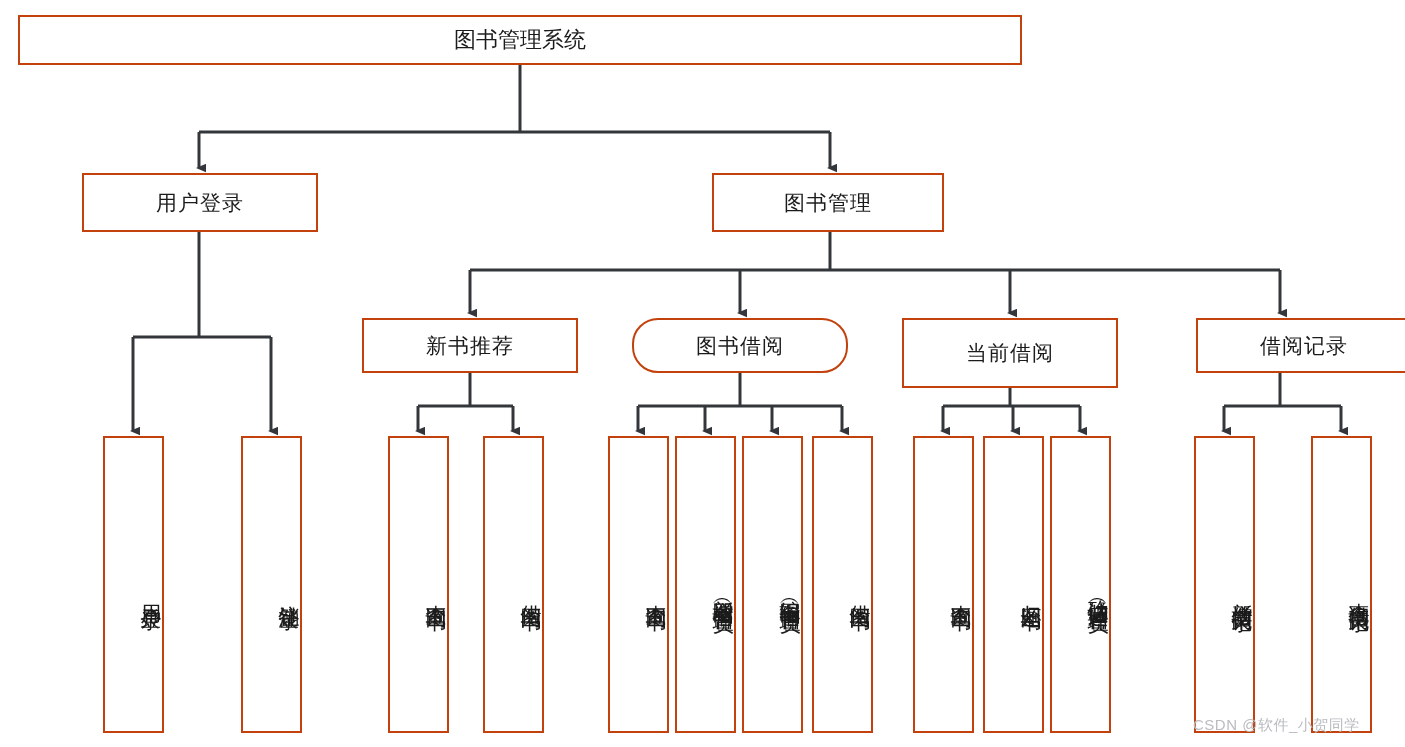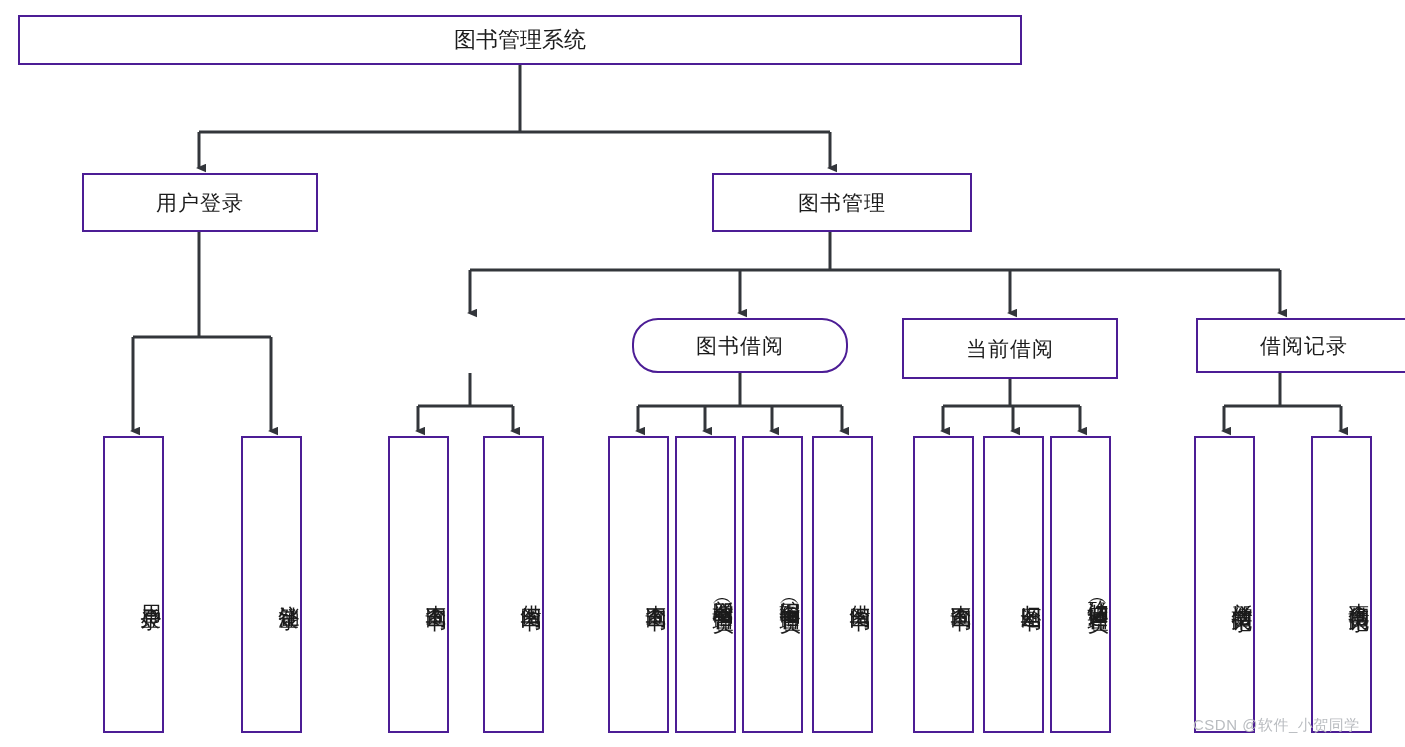--- a/index.html
+++ b/index.html
@@ -22,21 +22,21 @@
     position: absolute;
     left: 0;
     top: 0;
     width: 1405px;
     height: 747px;
     pointer-events: none;
   }
   .node {
     position: absolute;
     box-sizing: border-box;
-    border: 2px solid #4c1d95;
+    border: 2px solid #c2410c;
     background: #ffffff;
     display: flex;
     align-items: center;
     justify-content: center;
     color: #1b1b1b;
     text-align: center;
   }
   .node.horiz {
     font-size: 21px;
     letter-spacing: 1px;
@@ -124,30 +124,33 @@
   </svg>
 
   <div class="node root" style="left:18px; top:15px; width:1004px; height:50px;">
     <span>图书管理系统</span>
   </div>
 
   <div class="node horiz" style="left:82px; top:173px; width:236px; height:59px;">
     <span>用户登录</span>
   </div>
 
-  <div class="node horiz" style="left:712px; top:173px; width:260px; height:59px;">
+  <div class="node horiz" style="left:712px; top:173px; width:232px; height:59px;">
     <span>图书管理</span>
   </div>
 
+  <div class="node horiz" style="left:362px; top:318px; width:216px; height:55px;">
+    <span>新书推荐</span>
+  </div>
 
   <div class="node horiz" style="left:632px; top:318px; width:216px; height:55px;border-radius:26px;">
     <span>图书借阅</span>
   </div>
 
-  <div class="node horiz" style="left:902px; top:318px; width:216px; height:61px;">
+  <div class="node horiz" style="left:902px; top:318px; width:216px; height:70px;">
     <span>当前借阅</span>
   </div>
 
   <div class="node horiz" style="left:1172px; top:318px; width:216px; height:55px;margin-left:24px;">
     <span>借阅记录</span>
   </div>
 
   <div class="node vert" style="left:103px; top:436px; width:61px; height:297px;">
     <span class="vtext">用户登录</span>
   </div>

